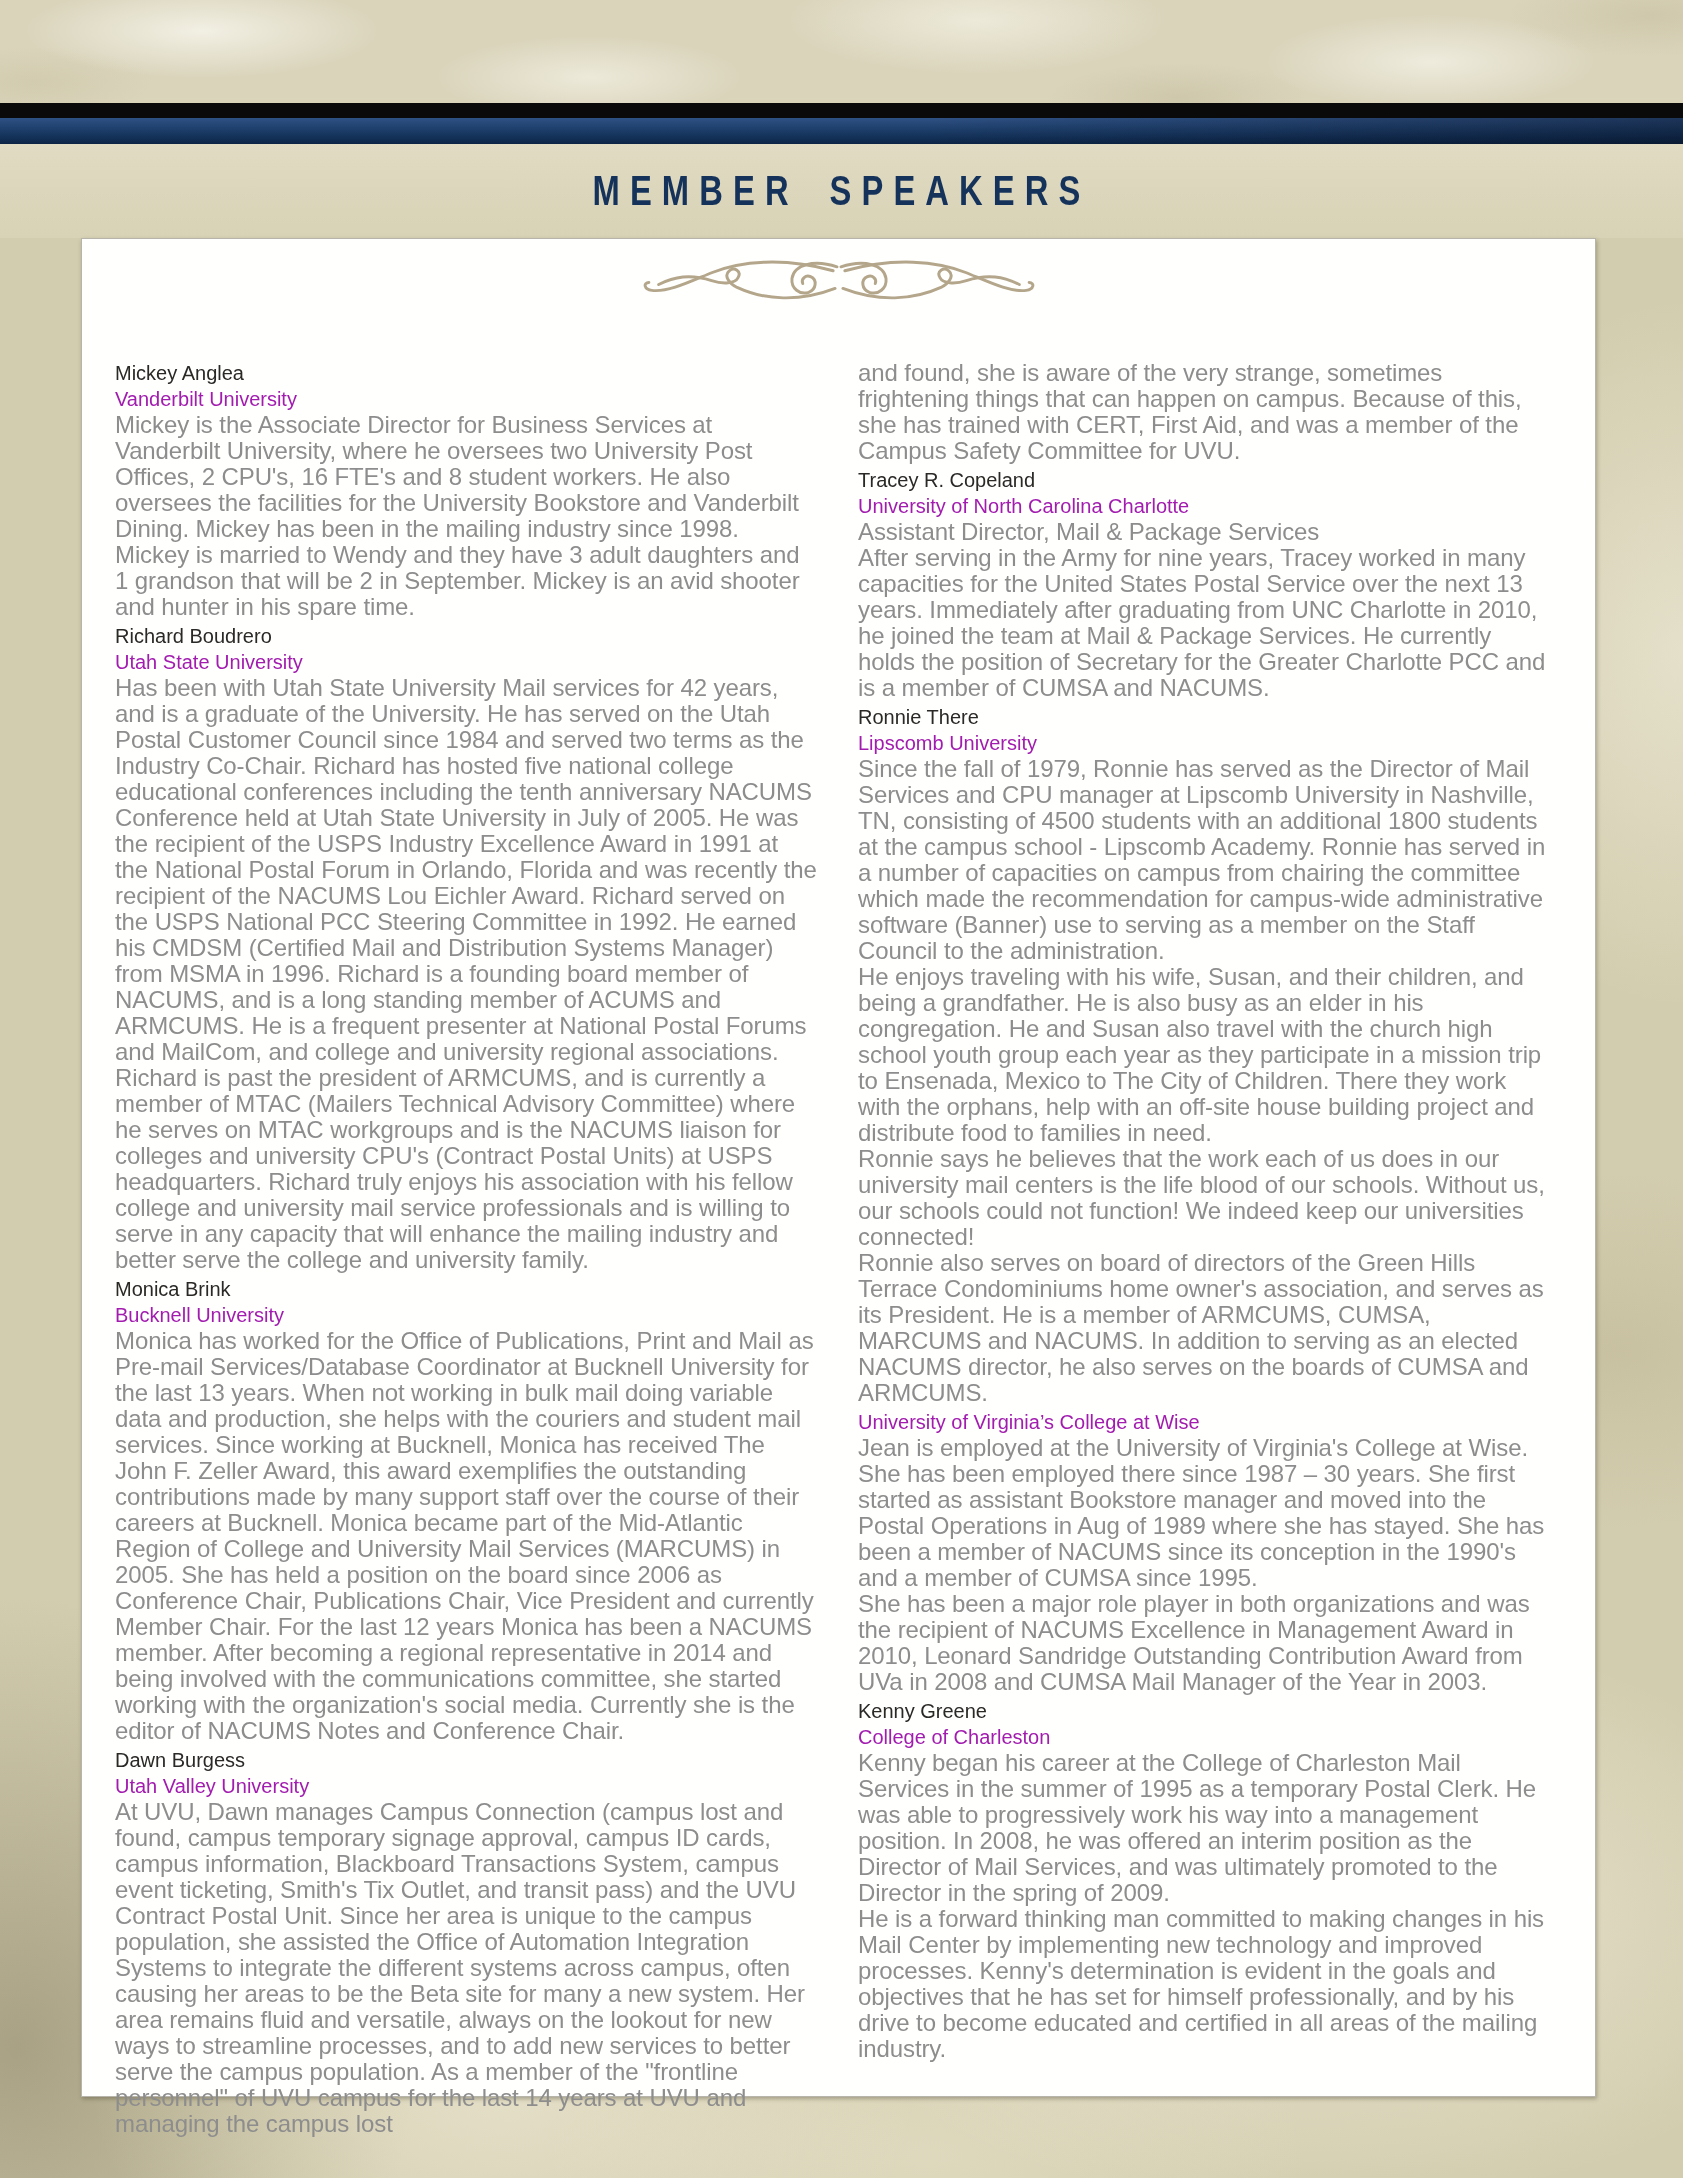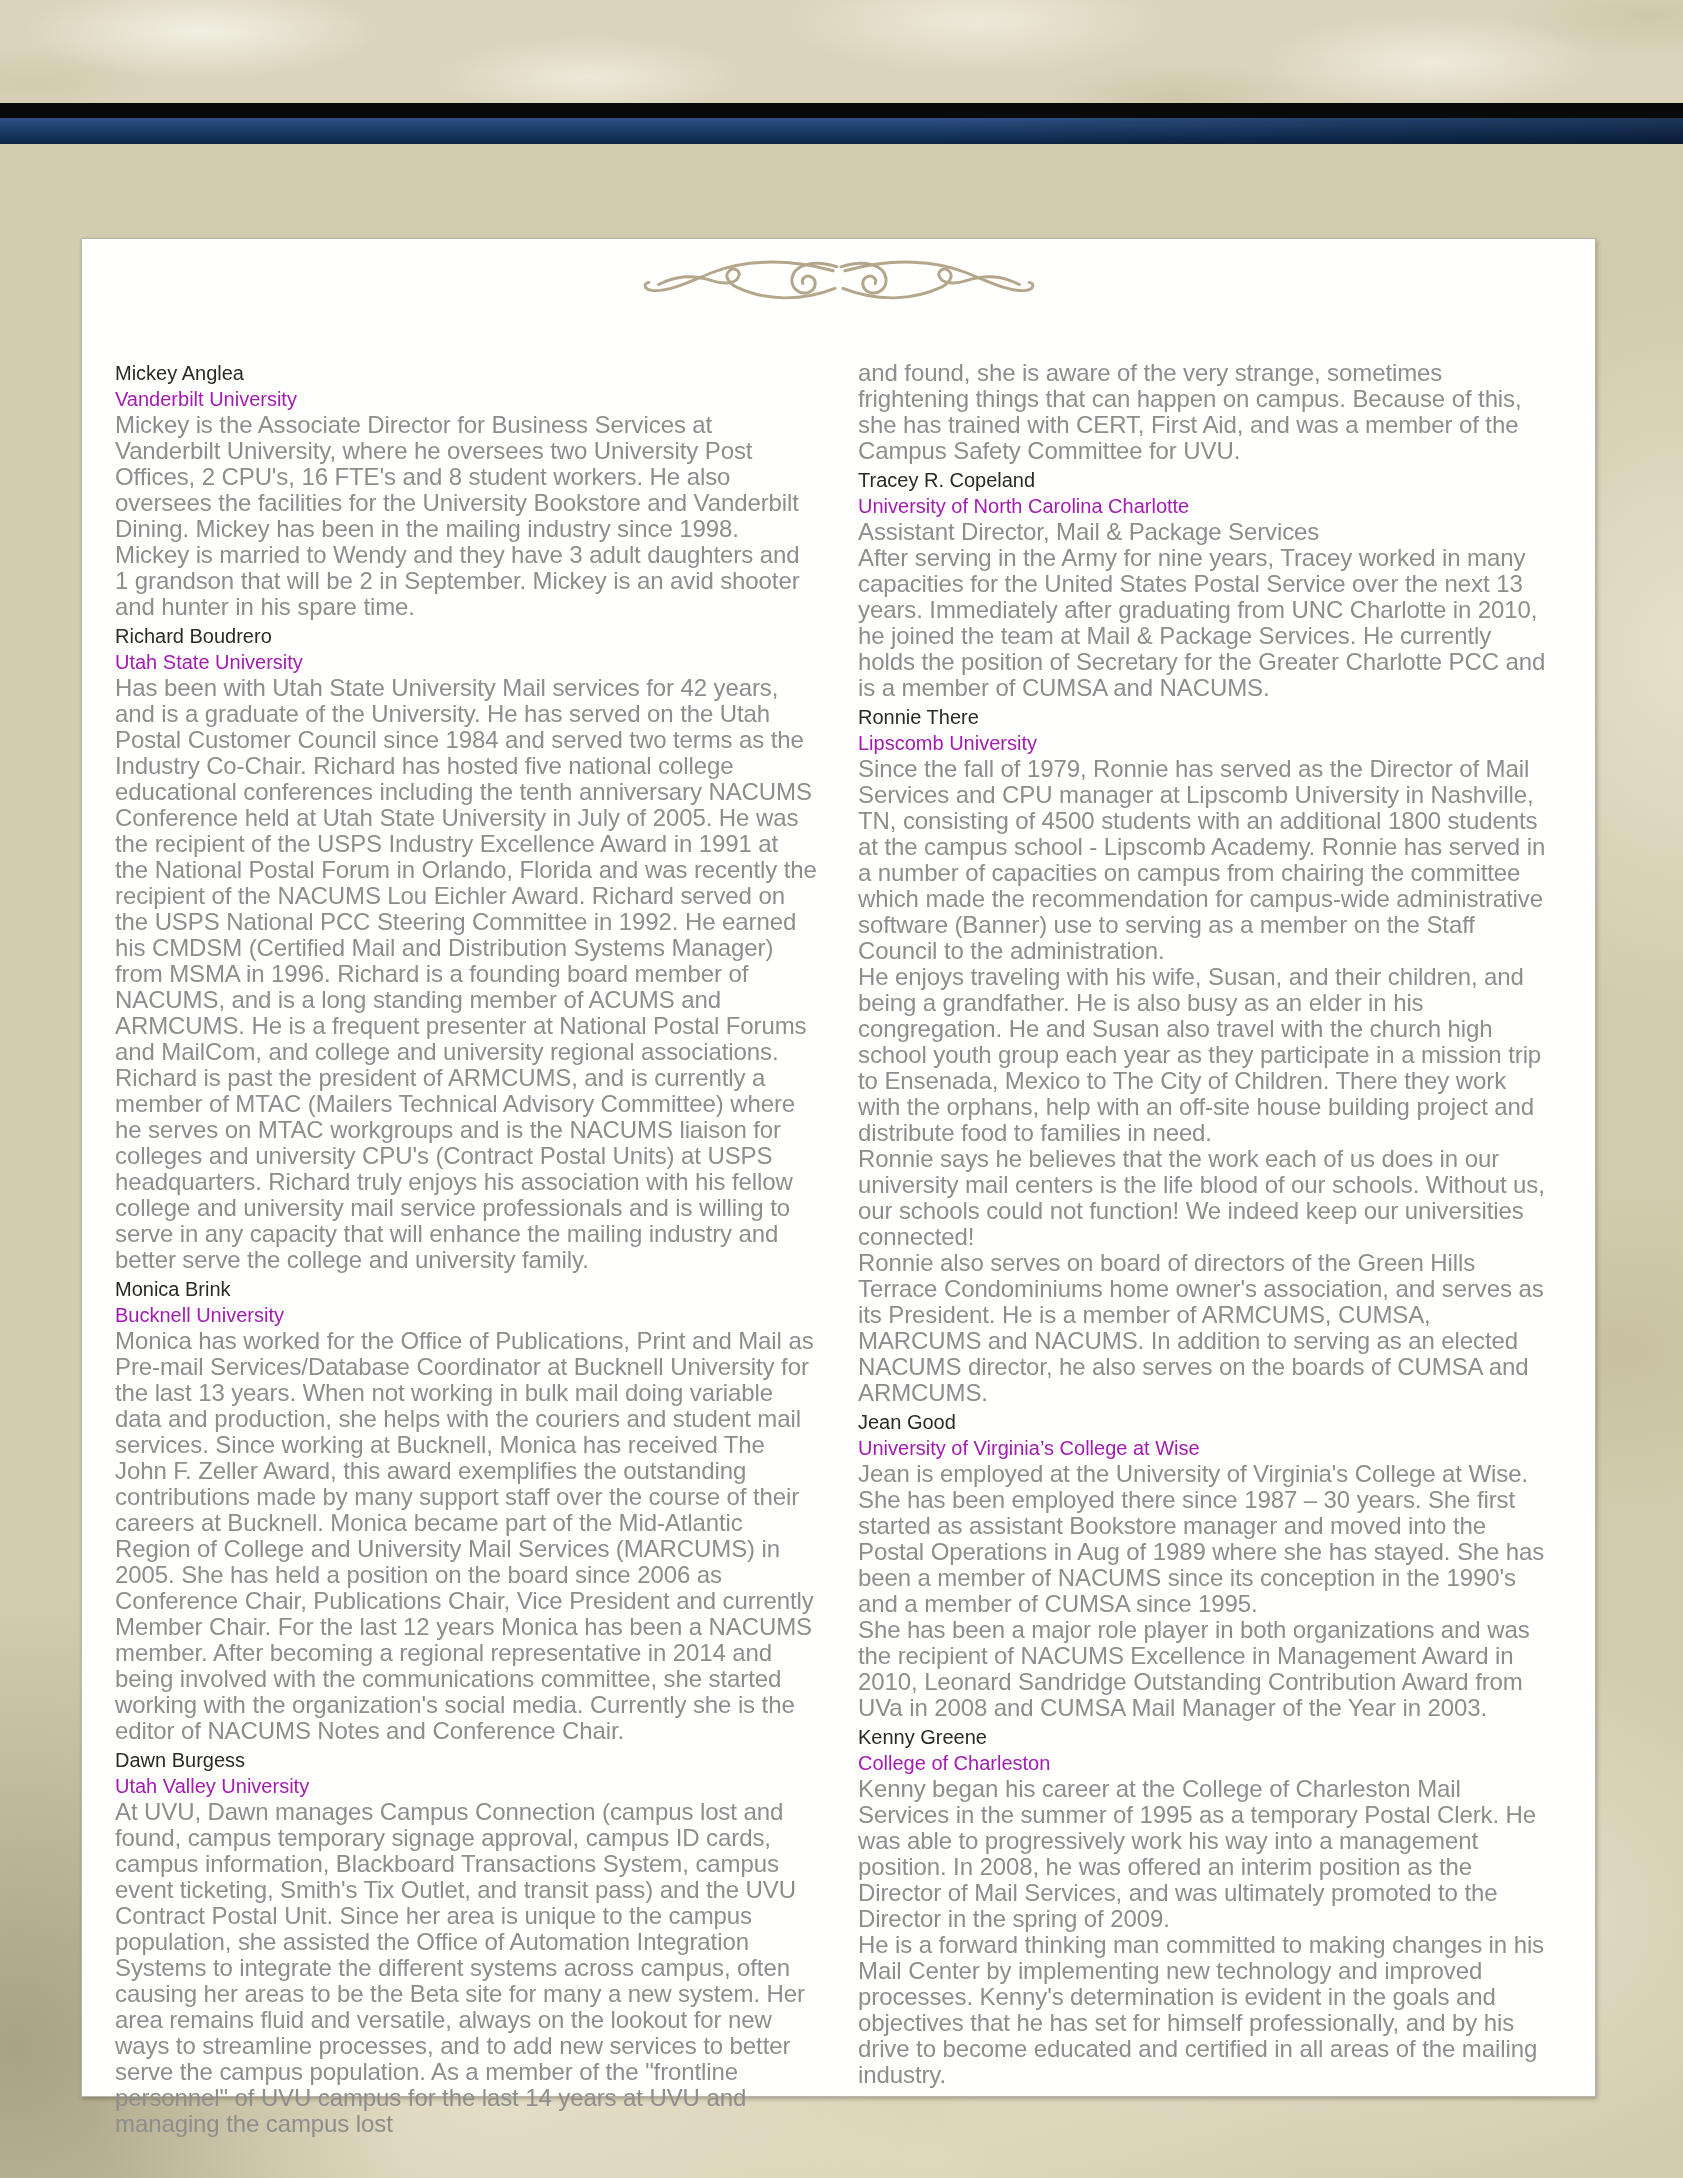--- a/index.html
+++ b/index.html
@@ -75,20 +75,23 @@
   .speaker .role{font-weight:normal;}
 </style>
 </head>
 <body>
 
 <div class="page">
   <div class="tex-top"></div>
   <div class="bar-black"></div>
   <div class="bar-navy"></div>
 
+  <div class="title-band">
+    <h1>MEMBER SPEAKERS</h1>
+  </div>
 
   <div class="content-box">
 
     <svg class="flourish" width="392" height="59" viewBox="0 0 400 60">
       <g fill="none" stroke="#b4a68a" stroke-width="3" stroke-linecap="round">
         <g id="halfR">
           <path d="M202,12 C226,4 246,10 248,24 C249,34 240,41 231,38 C223,35 222,25 229,22 C234,20 239,24 237,29"></path>
           <path d="M206,16 C256,2 300,6 330,18 C352,27 374,38 391,36 C399,35 400,28 394,28"></path>
           <path d="M204,34 C240,48 276,46 304,33 C312,29 318,21 312,16 C307,12 299,16 303,23 C306,29 318,30 330,26 C352,19 368,22 384,30"></path>
         </g>
@@ -134,21 +137,20 @@
         </section>
         <section class="speaker">
           <h3>Ronnie There</h3>
           <div class="univ">Lipscomb University</div>
           <p>Since the fall of 1979, Ronnie has served as the Director of Mail Services and CPU manager at Lipscomb University in Nashville, TN, consisting of 4500 students with an additional 1800 students at the campus school - Lipscomb Academy. Ronnie has served in a number of capacities on campus from chairing the committee which made the recommendation for campus-wide administrative software (Banner) use to serving as a member on the Staff Council to the administration.</p>
           <p>He enjoys traveling with his wife, Susan, and their children, and being a grandfather. He is also busy as an elder in his congregation. He and Susan also travel with the church high school youth group each year as they participate in a mission trip to Ensenada, Mexico to The City of Children. There they work with the orphans, help with an off-site house building project and distribute food to families in need.</p>
           <p>Ronnie says he believes that the work each of us does in our university mail centers is the life blood of our schools. Without us, our schools could not function! We indeed keep our universities connected!</p>
           <p>Ronnie also serves on board of directors of the Green Hills Terrace Condominiums home owner's association, and serves as its President. He is a member of ARMCUMS, CUMSA, MARCUMS and NACUMS. In addition to serving as an elected NACUMS director, he also serves on the boards of CUMSA and ARMCUMS.</p>
         </section>
         <section class="speaker">
-          <h3>Jean Good</h3>
           <div class="univ">University of Virginia’s College at Wise</div>
           <p>Jean is employed at the University of Virginia's College at Wise. She has been employed there since 1987 – 30 years.  She first started as assistant Bookstore manager and moved into the Postal Operations in Aug of 1989 where she has stayed.  She has been a member of NACUMS since its conception in the 1990's and a member of CUMSA since 1995.</p>
           <p>She has been a major role player in both organizations and was the recipient of NACUMS Excellence in Management Award in 2010, Leonard Sandridge Outstanding Contribution Award from UVa in 2008 and CUMSA Mail Manager of the Year in 2003.</p>
         </section>
         <section class="speaker">
           <h3>Kenny Greene</h3>
           <div class="univ">College of Charleston</div>
           <p>Kenny began his career at the College of Charleston Mail Services in the summer of 1995 as a temporary Postal Clerk. He was able to progressively work his way into a management position. In 2008, he was offered an interim position as the Director of Mail Services, and was ultimately promoted to the Director in the spring of 2009.</p>
           <p>He is a forward thinking man committed to making changes in his Mail Center by implementing new technology and improved processes. Kenny's determination is evident in the goals and objectives that he has set for himself professionally, and by his drive to become educated and certified in all areas of the mailing industry.</p>
         </section>

